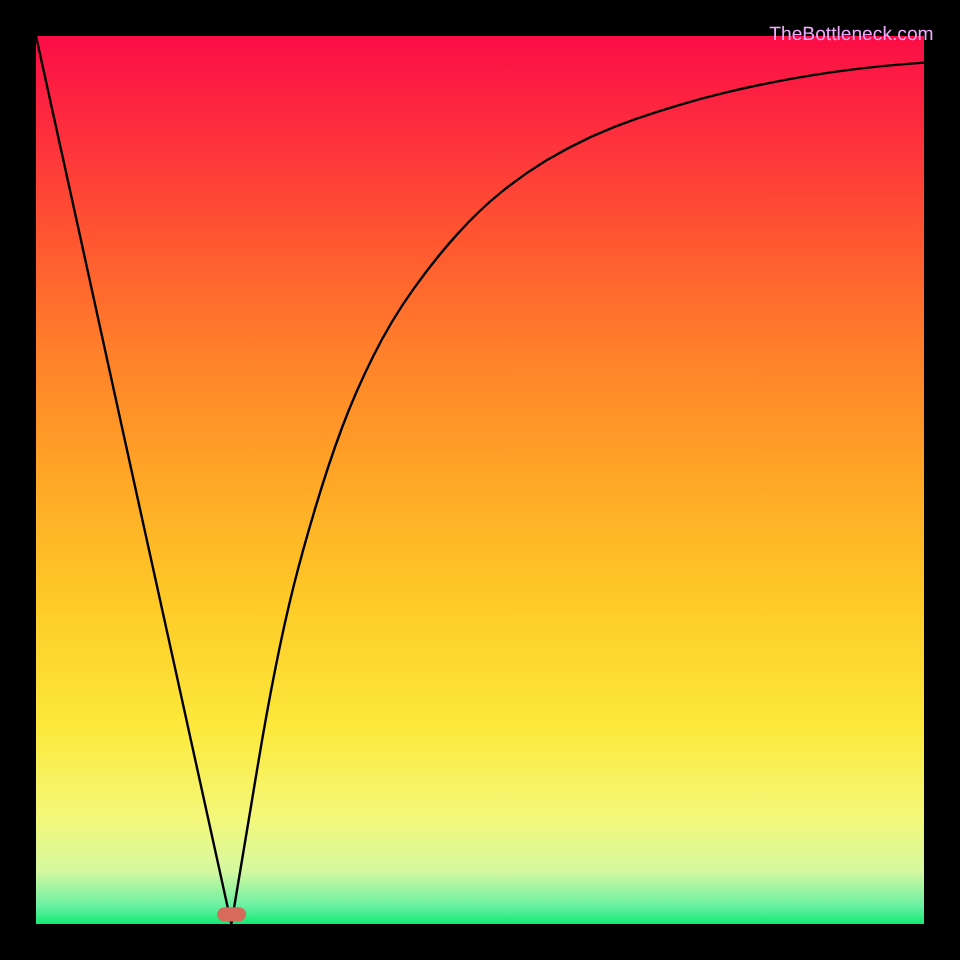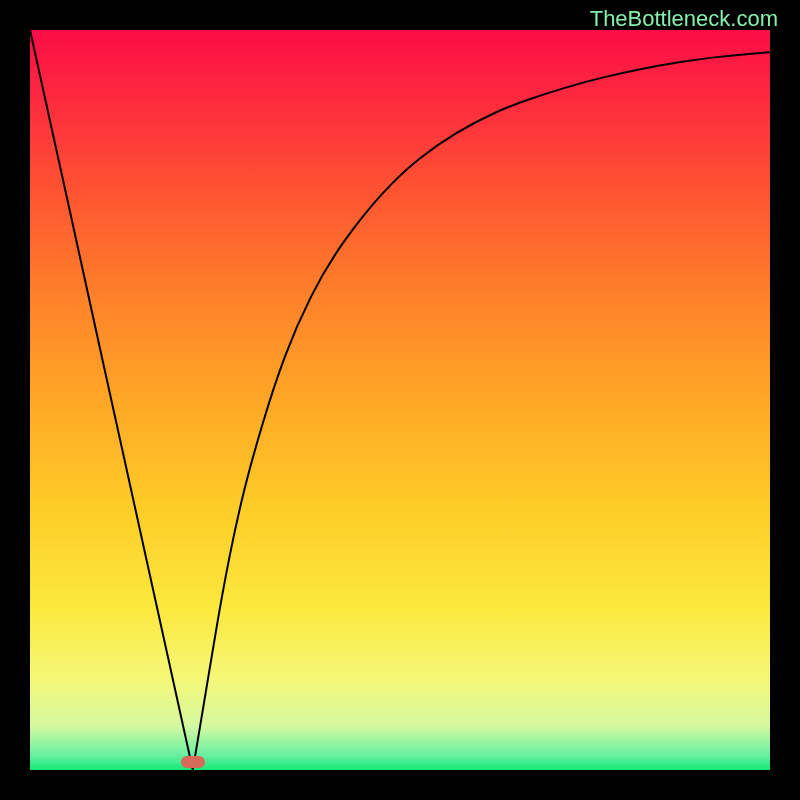--- a/index.html
+++ b/index.html
@@ -6,24 +6,24 @@
     margin: 0;
     padding: 0;
     width: 800px;
     height: 800px;
     background: #000;
     position: relative;
     font-family: Arial, sans-serif;
   }
   .watermark {
     position: absolute;
-    top: 6px;
+    top: 20px;
     right: 22px;
-    color: #86efac;
-    font-size: 22px;
+    color: #f0abfc;
+    font-size: 16px;
     z-index: 10;
   }
   .plot-area {
     position: absolute;
     left: 30px;
     top: 30px;
     width: 740px;
     height: 740px;
     background: linear-gradient(to bottom,
       #fb0d46 0%,

